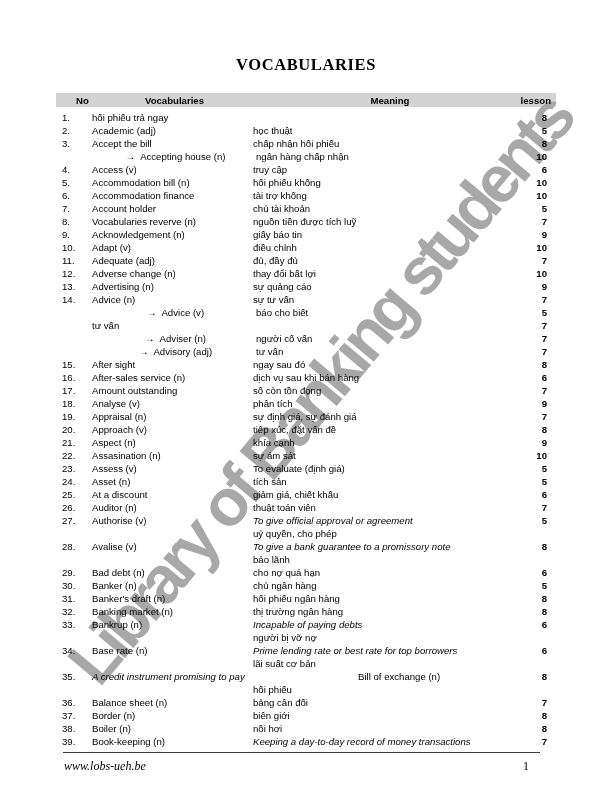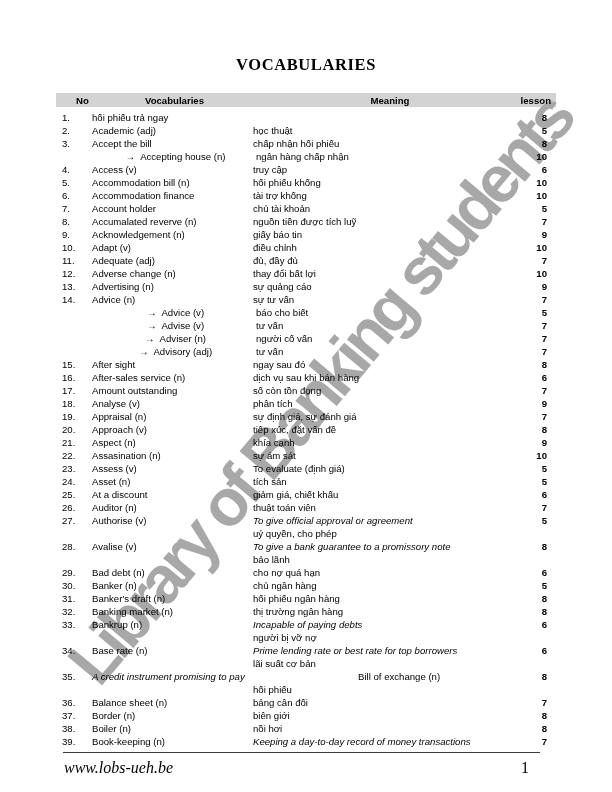--- a/index.html
+++ b/index.html
@@ -34,21 +34,21 @@
   .c-vocab { width:161px; flex:none; white-space:nowrap; overflow:visible; }
   .c-vocab.sub { padding-left:3px;text-align:center; }
   .arrow:empty { display:none; }
   .c-vocab.sub .arrow { margin-right:5px; }
   .c-meaning { flex:1; white-space:nowrap; overflow:visible; }
   .c-meaning.italic { font-style:italic; }
   .c-lesson { width:28px; flex:none; text-align:right; font-weight:bold; }
   .footer-rule { position:absolute; left:63px; top:752px; width:477px; height:1px; background:#3c3c3c; }
   .footer {
     position:absolute; left:63px; top:757px; width:477px; height:16px;
-    font-family:"Liberation Serif","DejaVu Serif",serif; font-size:16px;
+    font-family:"Liberation Serif","DejaVu Serif",serif; font-size:12px;
   }
   .footer-url { position:absolute; left:1px; top:2px; font-style:italic; }
   .footer-page { position:absolute; right:11px; top:2px; }
 </style>
 </head>
 <body>
 
 <div class="page">
   <div class="headerbar-bg" style="background: rgb(211, 211, 211);"></div>
   <div class="watermark" style="color: rgb(168, 168, 168);">Library of Banking students</div>
@@ -103,21 +103,21 @@
     <span class="cell c-lesson">10</span>
   </div>
         <div class="row">
     <span class="cell c-no">7.</span>
     <span class="cell c-vocab"><span>Account holder</span></span>
     <span class="cell c-meaning">chủ tài khoản</span>
     <span class="cell c-lesson">5</span>
   </div>
         <div class="row">
     <span class="cell c-no">8.</span>
-    <span class="cell c-vocab"><span>Accumalated reverve (n)</span></span>
+    <span class="cell c-vocab"><span>Vocabularies reverve (n)</span></span>
     <span class="cell c-meaning">nguồn tiền được tích luỹ</span>
     <span class="cell c-lesson">7</span>
   </div>
         <div class="row">
     <span class="cell c-no">9.</span>
     <span class="cell c-vocab"><span>Acknowledgement (n)</span></span>
     <span class="cell c-meaning">giấy báo tin</span>
     <span class="cell c-lesson">9</span>
   </div>
         <div class="row">
@@ -151,21 +151,20 @@
     <span class="cell c-lesson">7</span>
   </div>
         <div class="row">
     <span class="cell c-no"></span>
     <span class="cell c-vocab sub"><span class="arrow">→</span><span>Advice (v)</span></span>
     <span class="cell c-meaning">báo cho biết</span>
     <span class="cell c-lesson">5</span>
   </div>
         <div class="row">
     <span class="cell c-no"></span>
-    <span class="cell c-vocab sub"><span class="arrow">→</span><span>Advise (v)</span></span>
     <span class="cell c-meaning">tư vấn</span>
     <span class="cell c-lesson">7</span>
   </div>
         <div class="row">
     <span class="cell c-no"></span>
     <span class="cell c-vocab sub"><span class="arrow">→</span><span>Adviser (n)</span></span>
     <span class="cell c-meaning">người cố vấn</span>
     <span class="cell c-lesson">7</span>
   </div>
         <div class="row">

